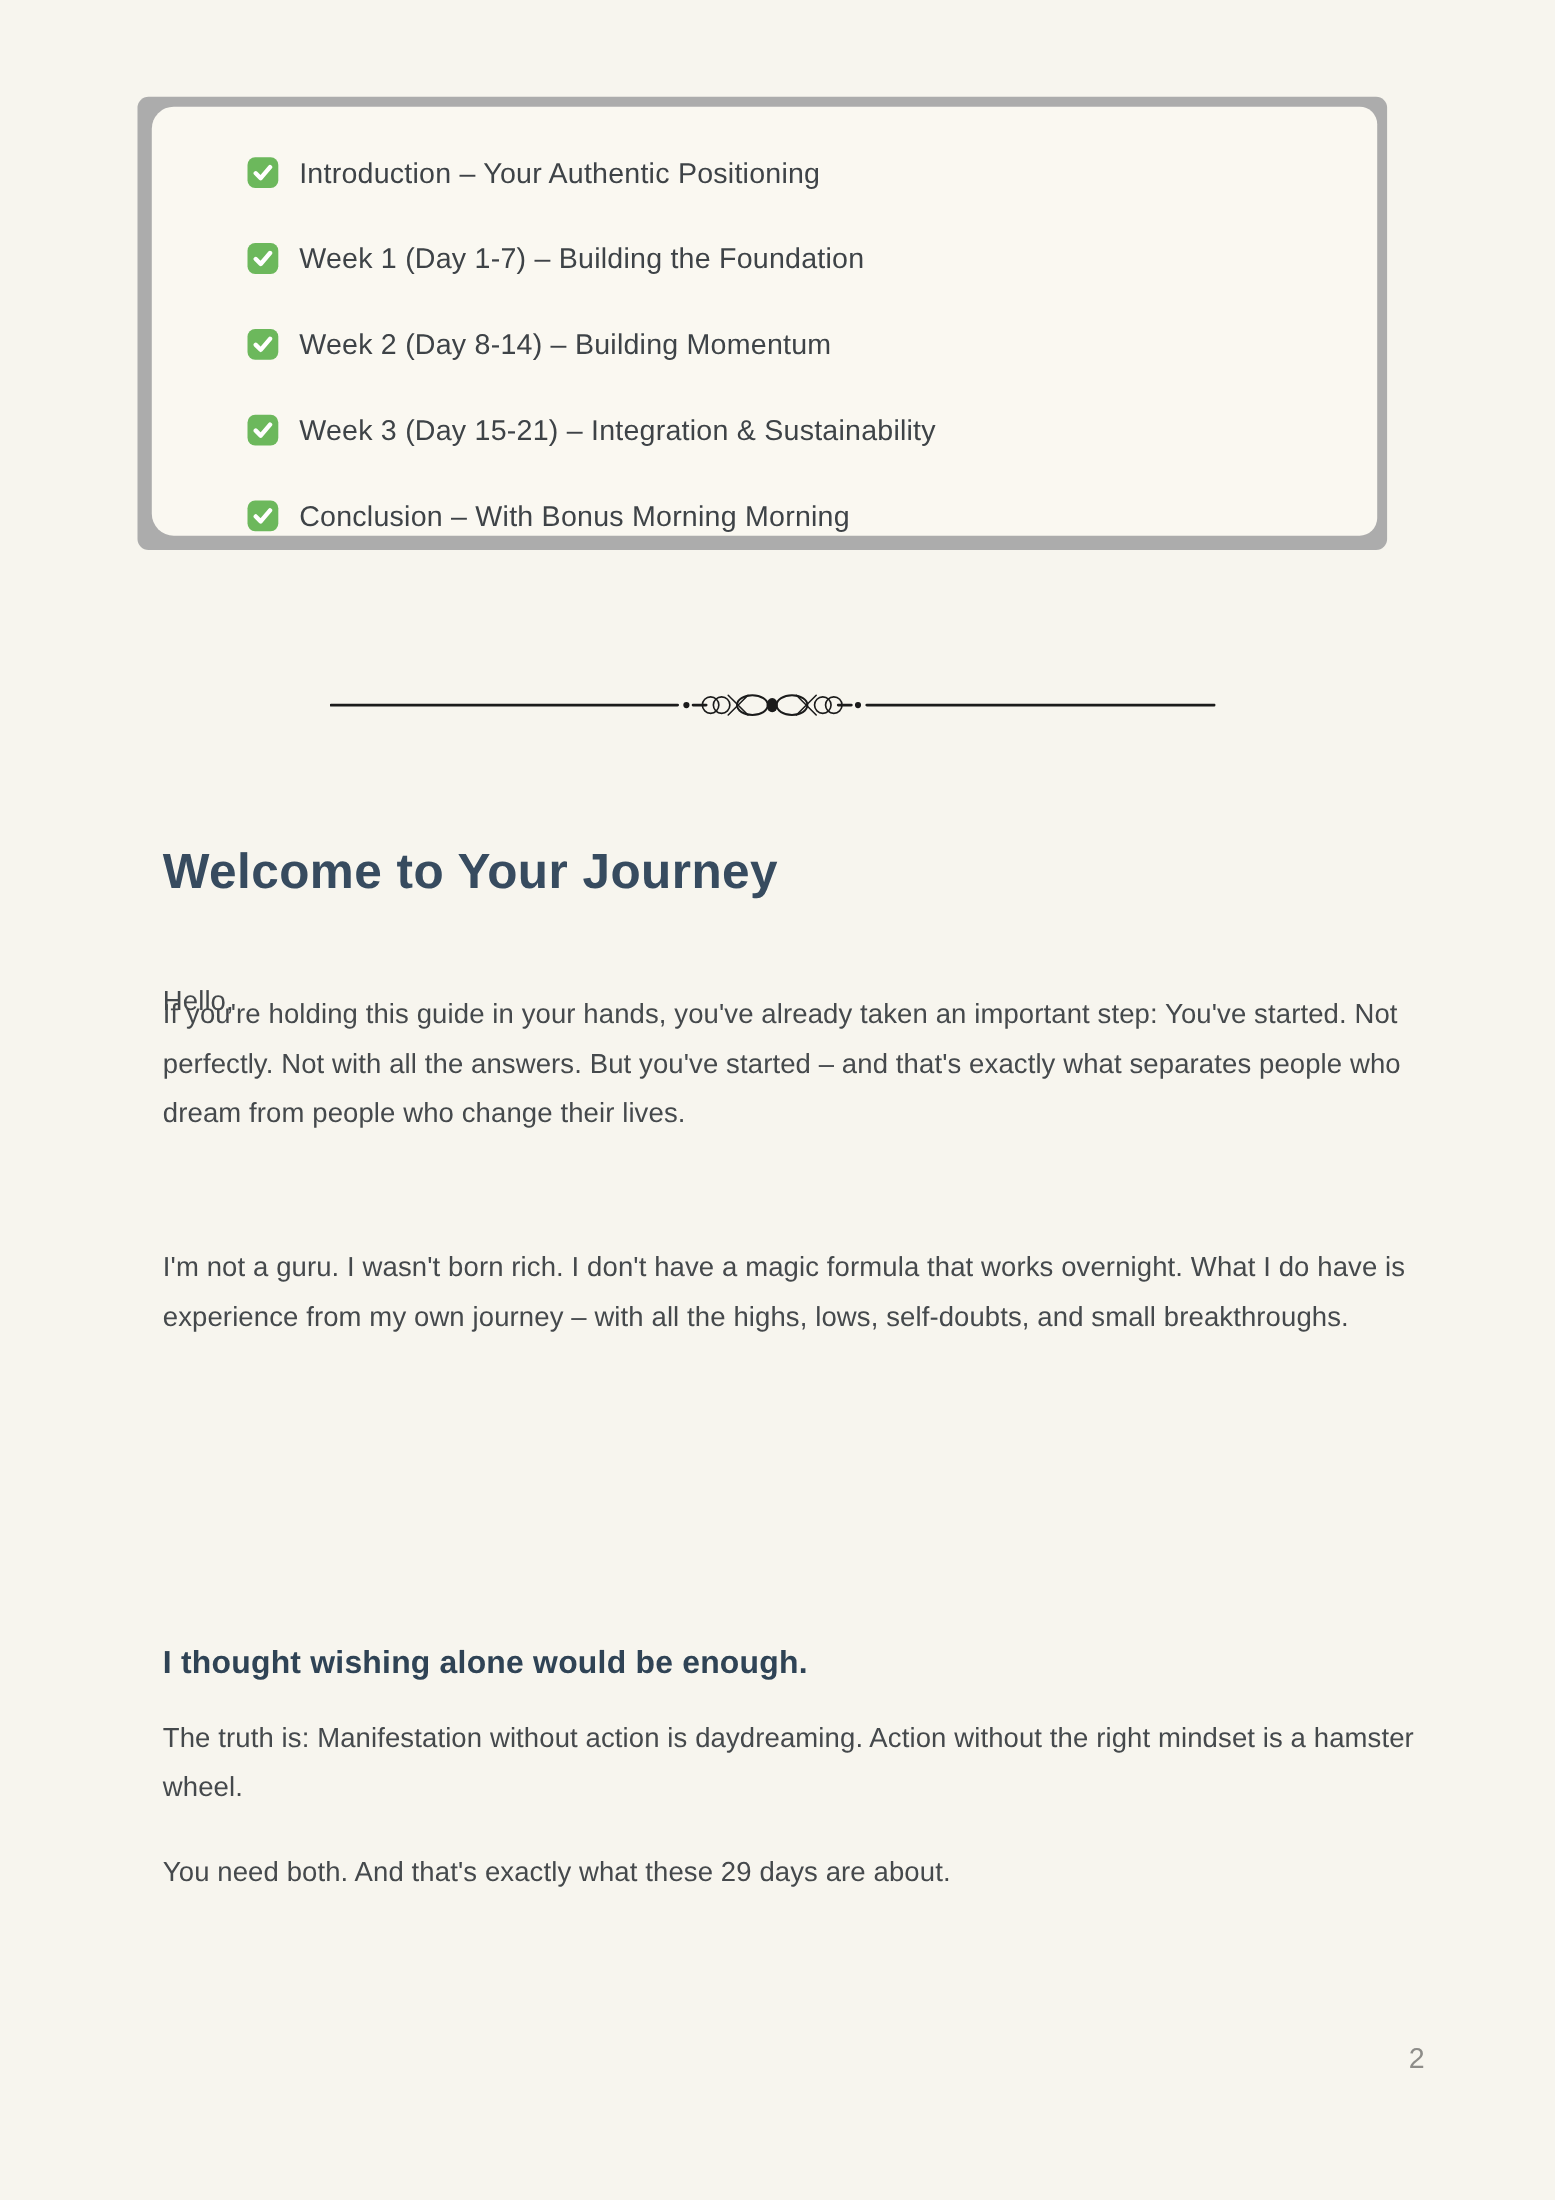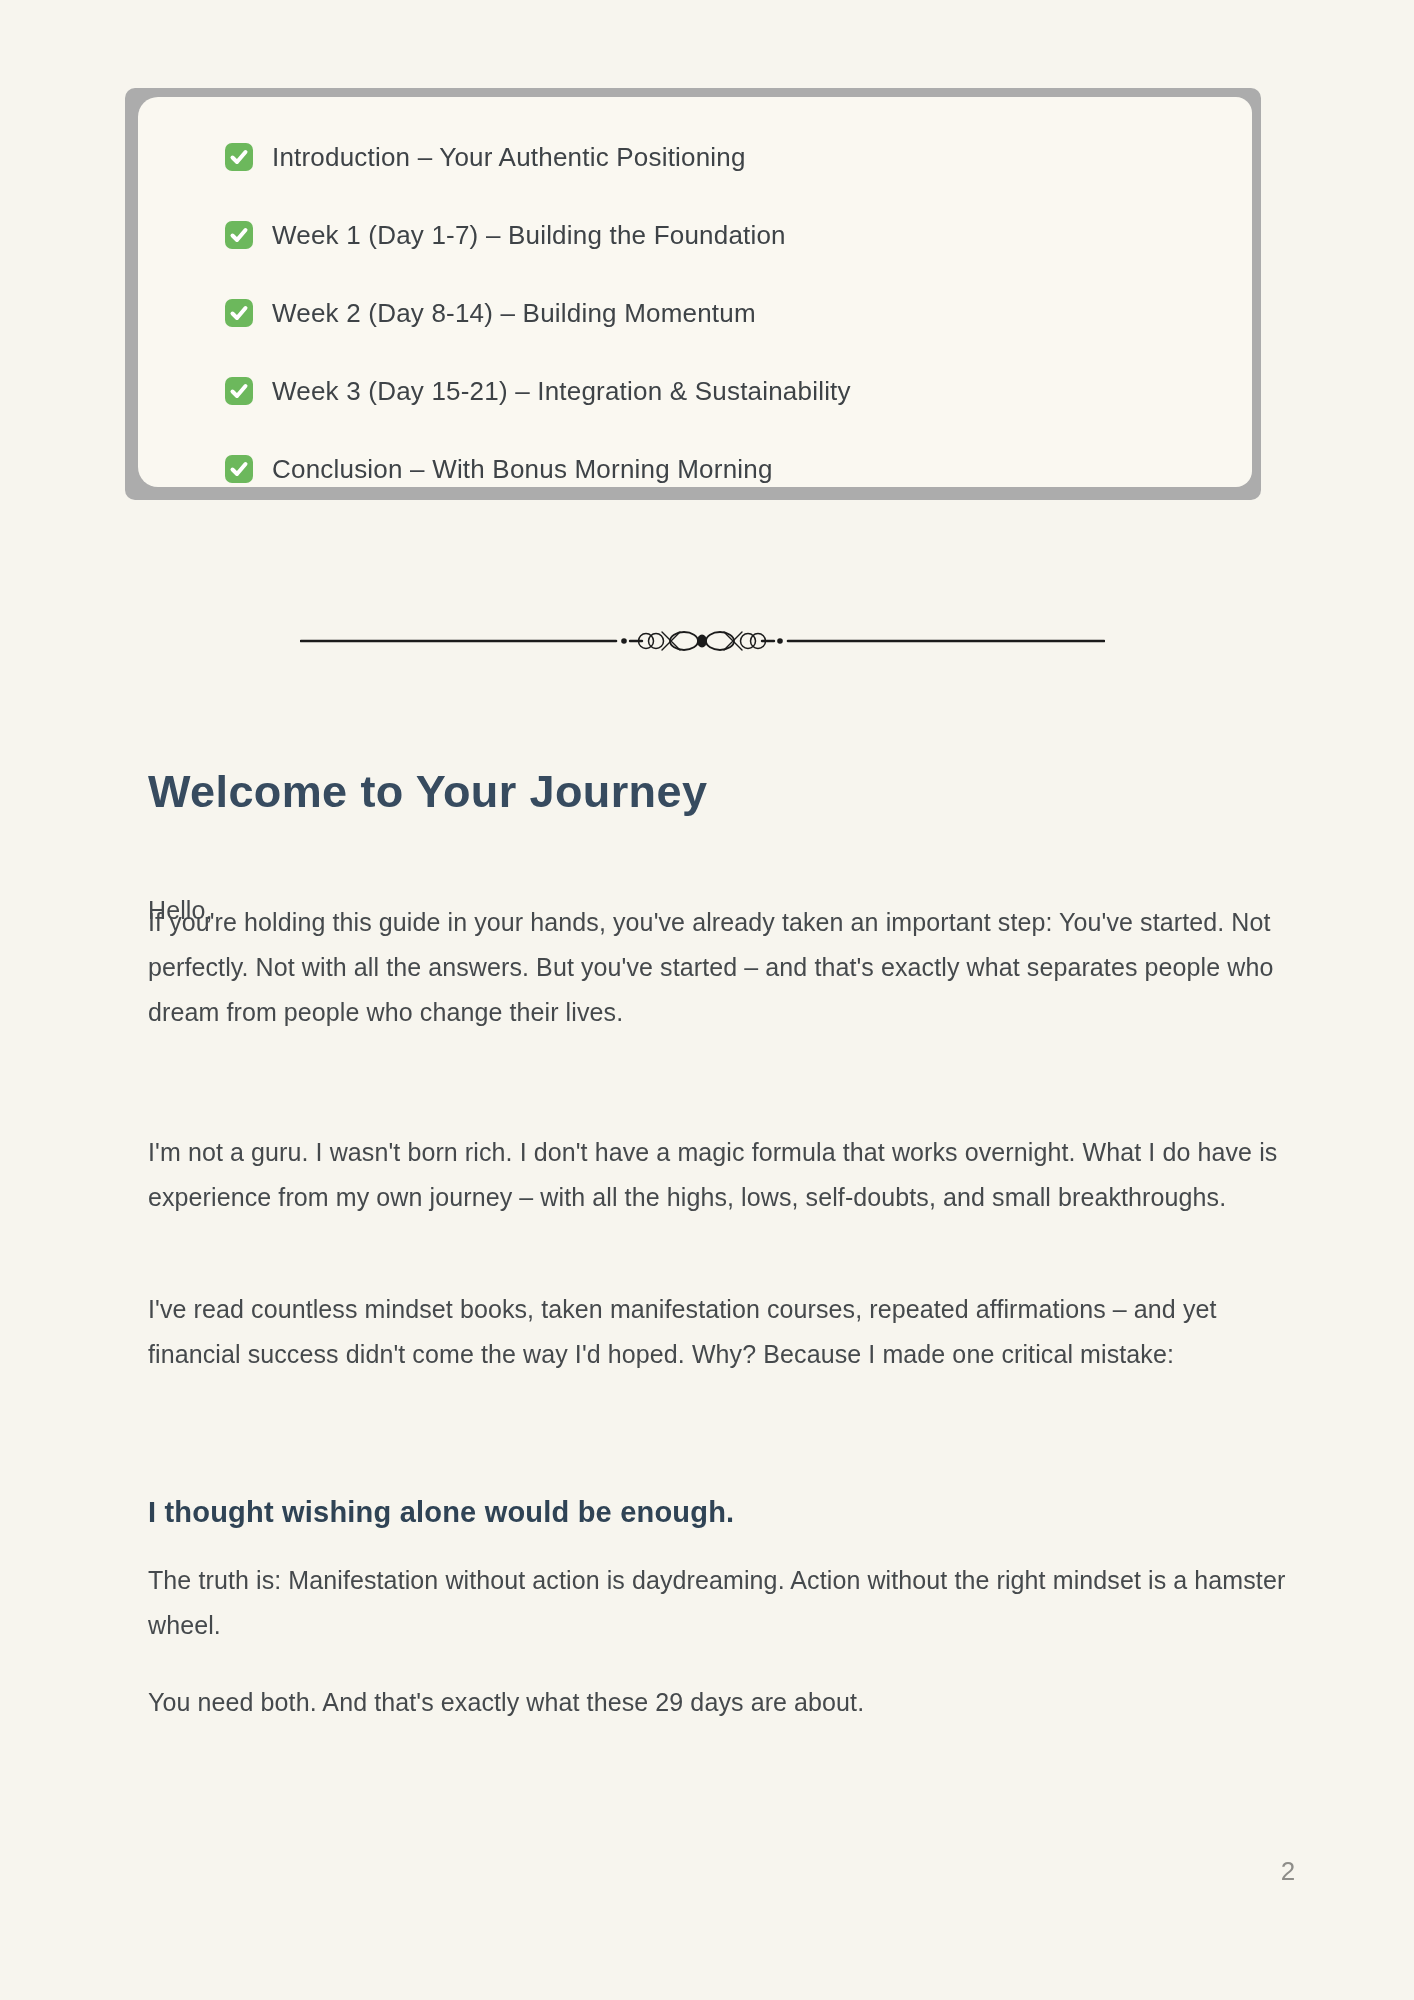--- a/index.html
+++ b/index.html
@@ -161,21 +161,20 @@
         <path d="M488 16 H804" stroke-width="2.6"></path>
       </g>
     </svg>
   </div>
 
   <h1 class="heading">Welcome to Your Journey</h1>
 
   <p class="para greeting">Hello,</p>
   <p class="para p1">If you're holding this guide in your hands, you've already taken an important step: You've started. Not perfectly. Not with all the answers. But you've started – and that's exactly what separates people who dream from people who change their lives.</p>
   <p class="para p2">I'm not a guru. I wasn't born rich. I don't have a magic formula that works overnight. What I do have is experience from my own journey – with all the highs, lows, self-doubts, and small breakthroughs.</p>
-  <p class="para p3">I've read countless mindset books, taken manifestation courses, repeated affirmations – and yet financial success didn't come the way I'd hoped. Why? Because I made one critical mistake:</p>
 
   <p class="emphasis">I thought wishing alone would be enough.</p>
 
   <p class="para p4">The truth is: Manifestation without action is daydreaming. Action without the right mindset is a hamster wheel.</p>
   <p class="para p5">You need both. And that's exactly what these 29 days are about.</p>
 
   <div class="page-number">2</div>
 
 </div>
 

